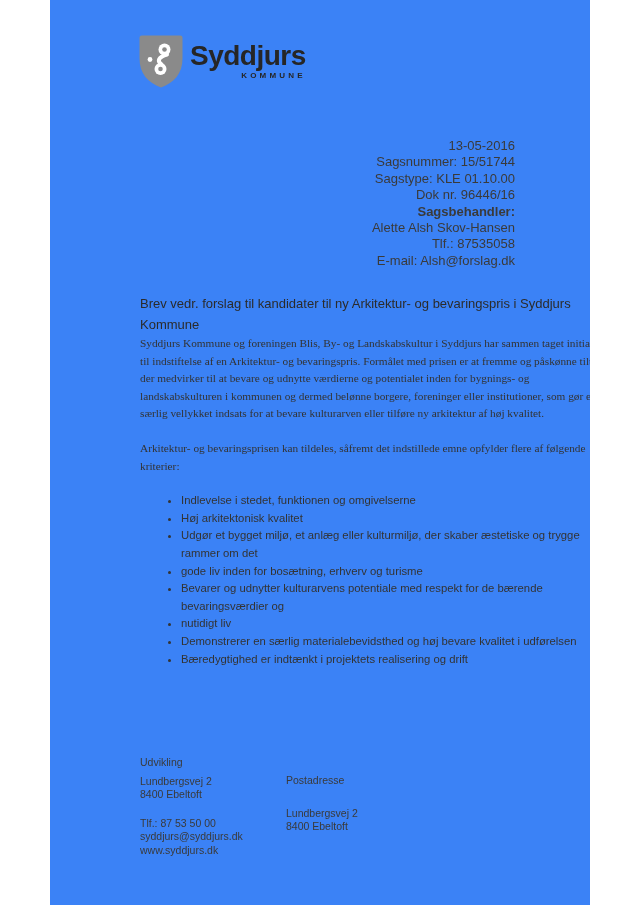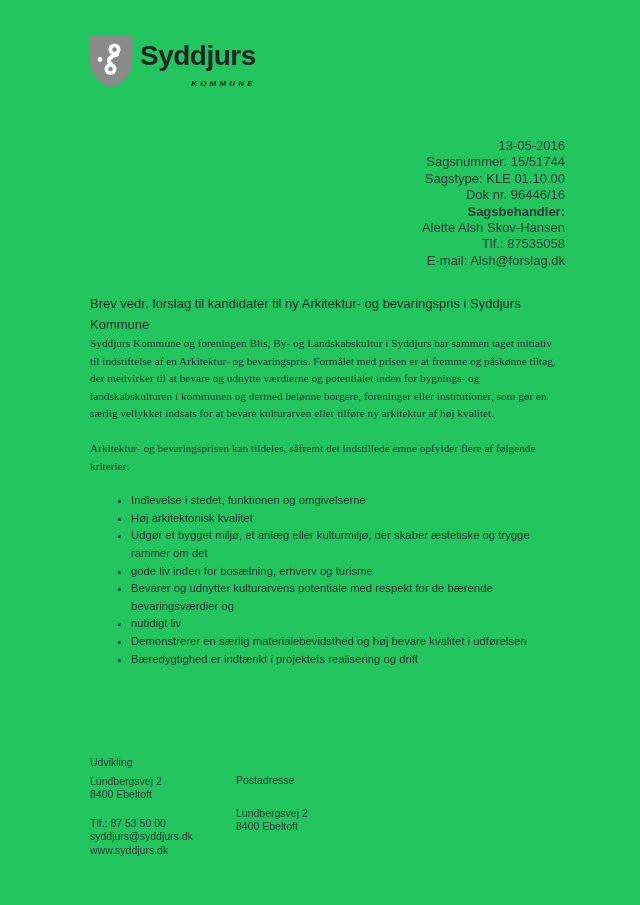--- a/index.html
+++ b/index.html
@@ -1,23 +1,23 @@
 <!DOCTYPE html>
 <html lang="da"><head>
 <meta charset="utf-8">
 <title>Brev – Syddjurs Kommune</title>
 <style>
   * { margin: 0; padding: 0; box-sizing: border-box; }
   html, body { background: #ffffff; }
   .page {
     position: relative;
-    width: 640px;
+    width: 540px;
     height: 905px;
     margin: 0 auto;
-    background: #22c55e;
+    background: #3b82f6;
     font-family: "Liberation Sans", sans-serif;
     color: #333333;
     overflow: hidden;
     padding-left: 32px;
   }
 
   
   .logo-block {
     position: absolute;
     left: 88px;
@@ -33,22 +33,21 @@
     letter-spacing: -0.5px;
     line-height: 30px;
     color: #262626;
   }
   .wordmark-sub {
     font-size: 8px;
     font-weight: bold;
     letter-spacing: 3.2px;
     text-align: right;
     color: #262626;
-    margin-top: 8px;
-    font-style: italic;
+    margin-top: 0px;
   }
 
   
   .meta {
     position: absolute;
     top: 138px;
     right: 75px;
     text-align: right;
     font-size: 13px;
     line-height: 16.4px;

